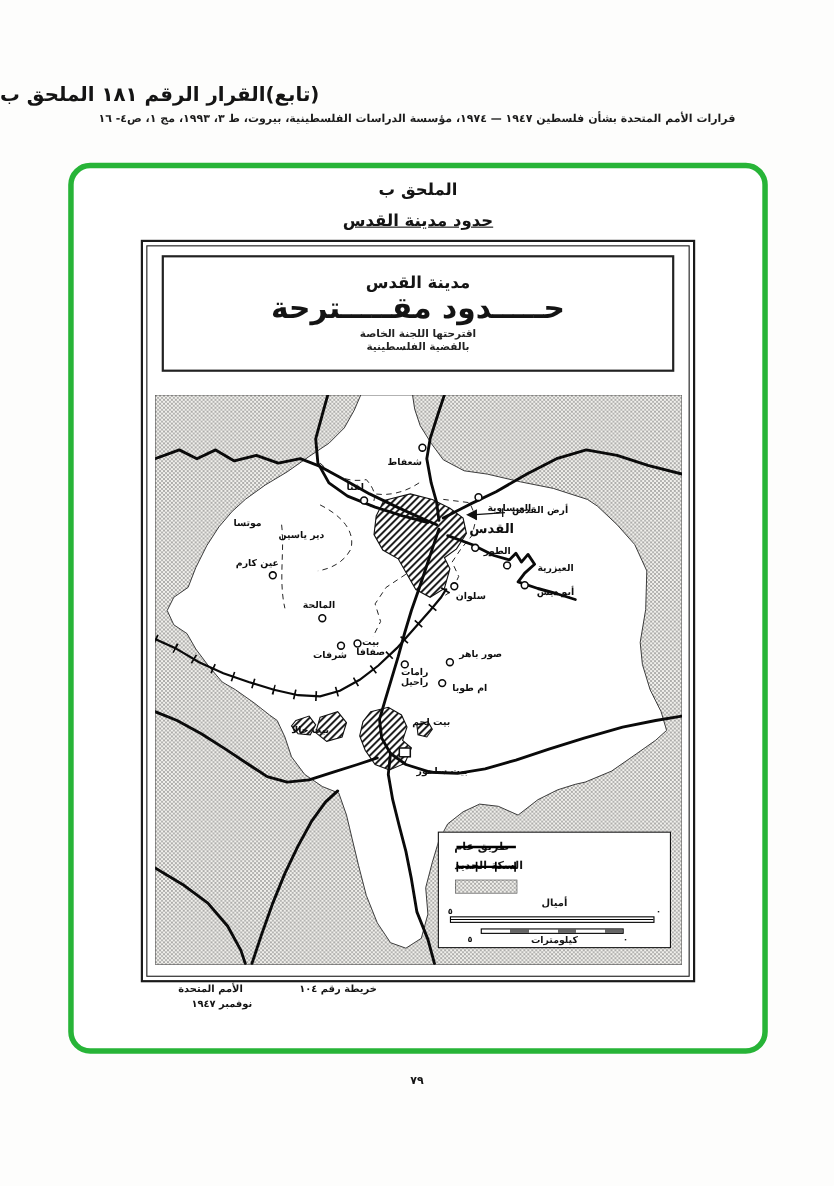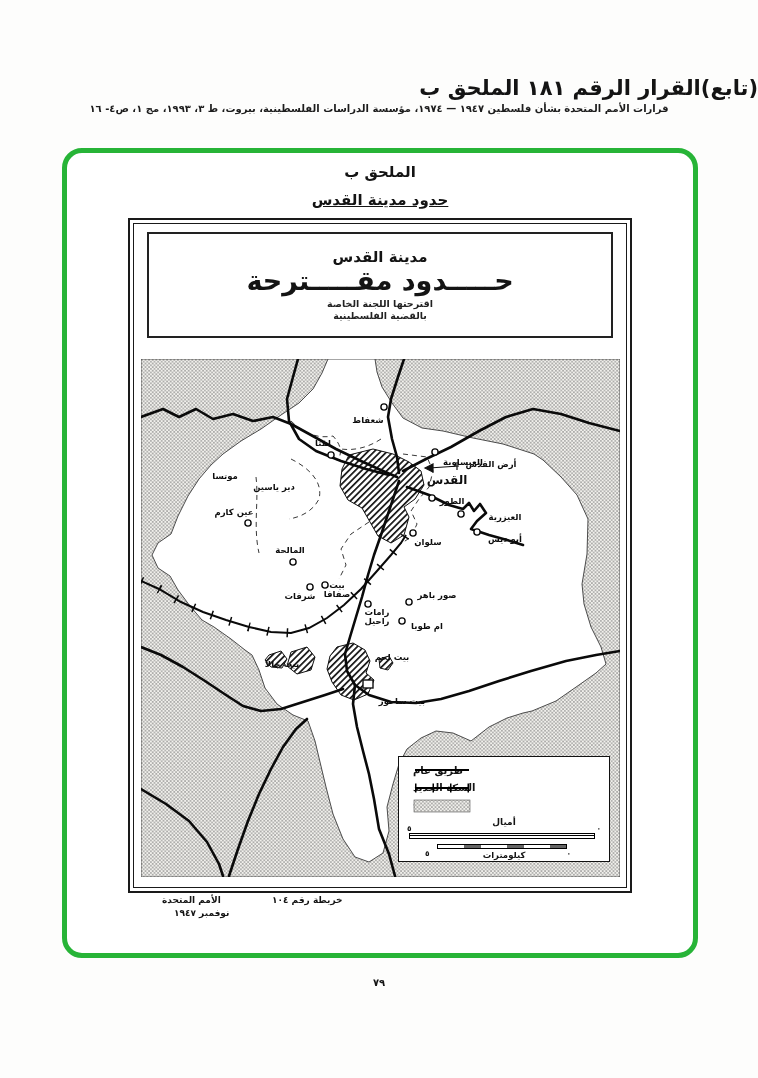--- a/index.html
+++ b/index.html
@@ -2,22 +2,22 @@
 <html><head>
 <meta charset="utf-8">
 <style>
   html,body{margin:0;padding:0;}
   body{
     width:758px;height:1078px;position:relative;background:#fdfdfc;
     font-family:"DejaVu Sans",sans-serif;color:#141414;overflow:hidden;
   }
   
   .page-header{
-    position:absolute;top:76px;left:0;width:100%;text-align:right;
-    direction:rtl;font-weight:bold;font-size:21px;letter-spacing:.5px;
+    position:absolute;top:76px;left:0;width:100%;text-align:left;
+    direction:rtl;font-weight:bold;font-size:18px;letter-spacing:.5px;
   }
   .citation{
     position:absolute;top:103px;left:0;width:100%;text-align:center;
     direction:rtl;font-weight:bold;font-size:10px;white-space:nowrap;color:#1c1c1c;
   }
   .page-number{
     position:absolute;top:977px;left:0;width:100%;text-align:center;
     font-weight:bold;font-size:10px;letter-spacing:3px;
   }
   

